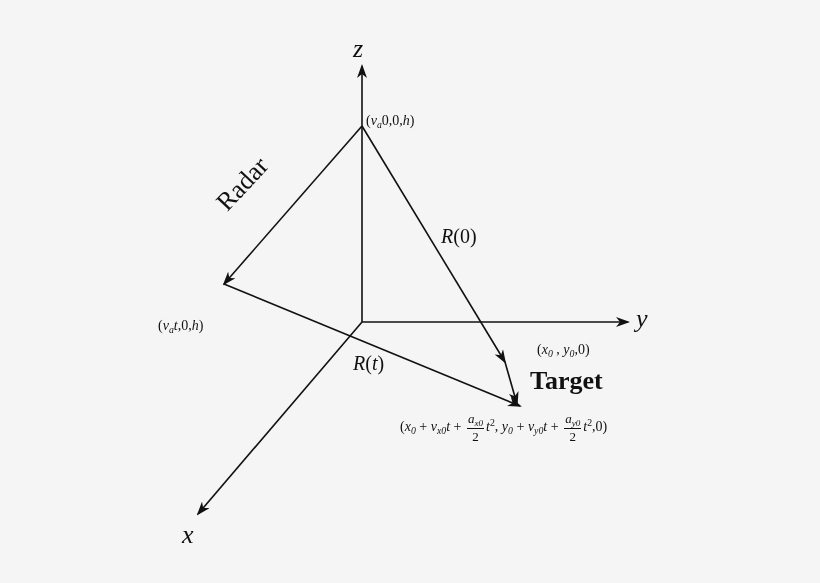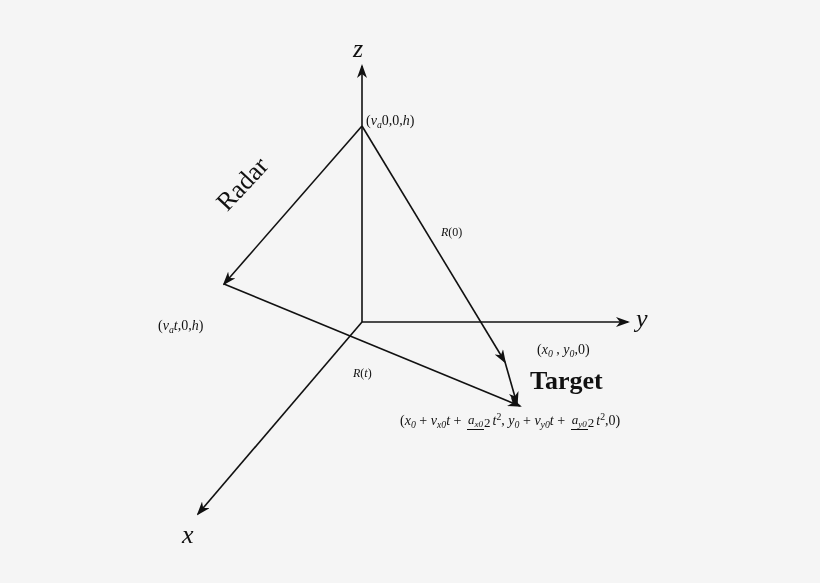--- a/index.html
+++ b/index.html
@@ -12,22 +12,22 @@
       color: #111;
     }
     svg.diagram { position: absolute; left: 0; top: 0; }
     .lbl { position: absolute; white-space: nowrap; line-height: 1; }
     .it { font-style: italic; }
     .sub { font-size: 0.7em; vertical-align: -0.3em; font-style: italic; }
     .sup { font-size: 0.7em; vertical-align: 0.5em; }
     .axis-lbl { font-size: 26px; font-style: italic; }
     .pt { font-size: 14px; }
     .big { font-size: 26px; }
-    .mid { font-size: 12px; }
-    .frac { display: inline-flex; flex-direction: row; align-items: center; vertical-align: middle; margin: 0 2px; font-size: 13px; }
+    .mid { font-size: 20px; }
+    .frac { display: inline-flex; flex-direction: column; align-items: center; vertical-align: middle; margin: 0 2px; font-size: 13px; }
     .frac .num { border-bottom: 1px solid #111; padding: 0 1px; }
     .frac .den { padding-top: 1px; }
   </style>
 </head>
 <body>
 
 <svg class="diagram" width="820" height="583" viewBox="0 0 820 583">
   <defs>
     <marker id="arr" markerWidth="14" markerHeight="10" refX="12" refY="5" orient="auto" markerUnits="userSpaceOnUse">
       <path d="M0,0 L14,5 L0,10 L4,5 Z" fill="#111"></path>
@@ -60,21 +60,21 @@
 <div class="lbl pt" style="left:158px; top:287px;margin-top:32px;">
   <span>(</span><span class="it">v</span><span class="sub">a</span><span class="it">t</span><span>,0,</span><span class="it">h</span><span>)</span>
 </div>
 
 <div class="lbl big" style="left:212px; top:198px; transform: rotate(-47deg); transform-origin: left top;">Radar</div>
 
 <div class="lbl mid" style="left:441px; top:226px;">
   <span class="it">R</span><span>(0)</span>
 </div>
 
-<div class="lbl mid" style="left:353px; top:367px;">
+<div class="lbl mid" style="left:353px; top:353px;">
   <span class="it">R</span><span>(</span><span class="it">t</span><span>)</span>
 </div>
 
 <div class="lbl pt" style="left:537px; top:343px;">
   <span>(</span><span class="it">x</span><span class="sub">0</span><span> , </span><span class="it">y</span><span class="sub">0</span><span>,0)</span>
 </div>
 
 <div class="lbl big" style="left:530px; top:368px;font-weight:bold;">Target</div>
 
 <div class="lbl pt" style="left:400px; top:412px;">

